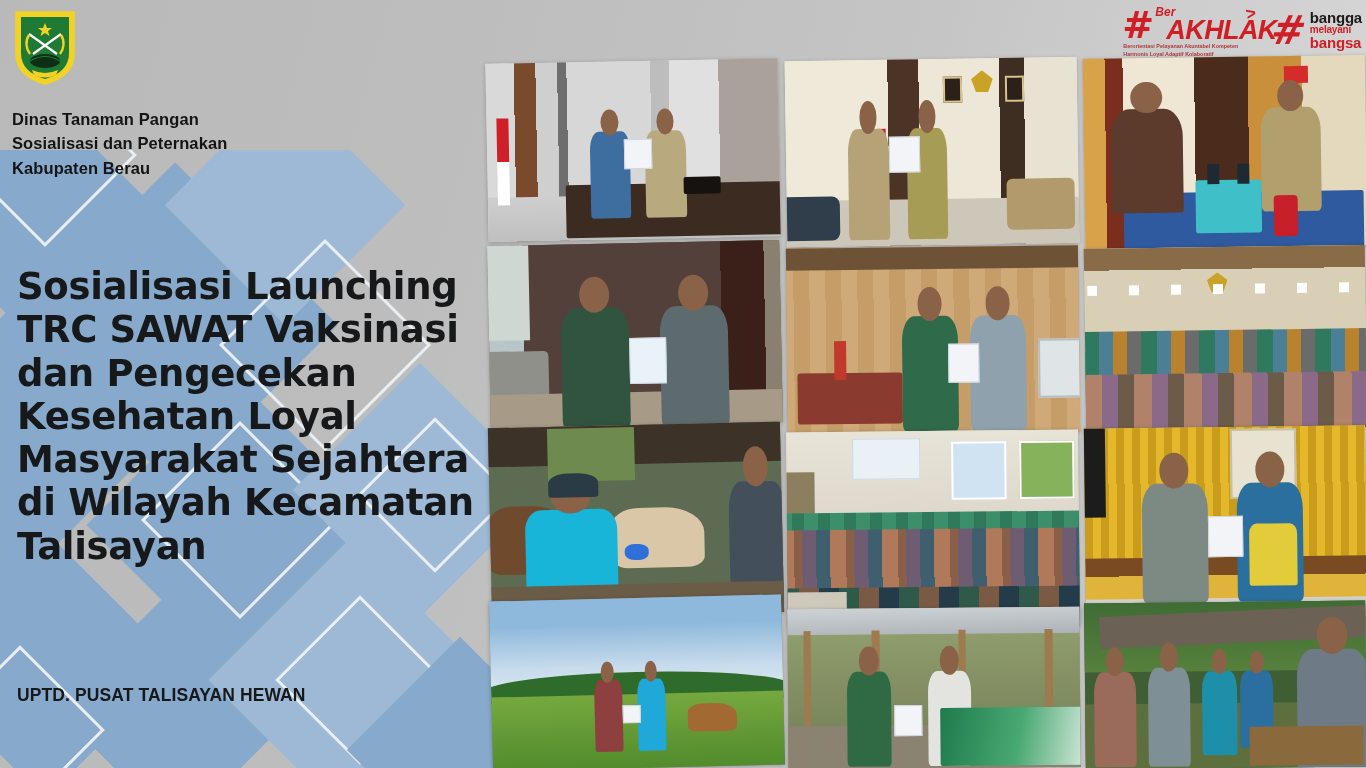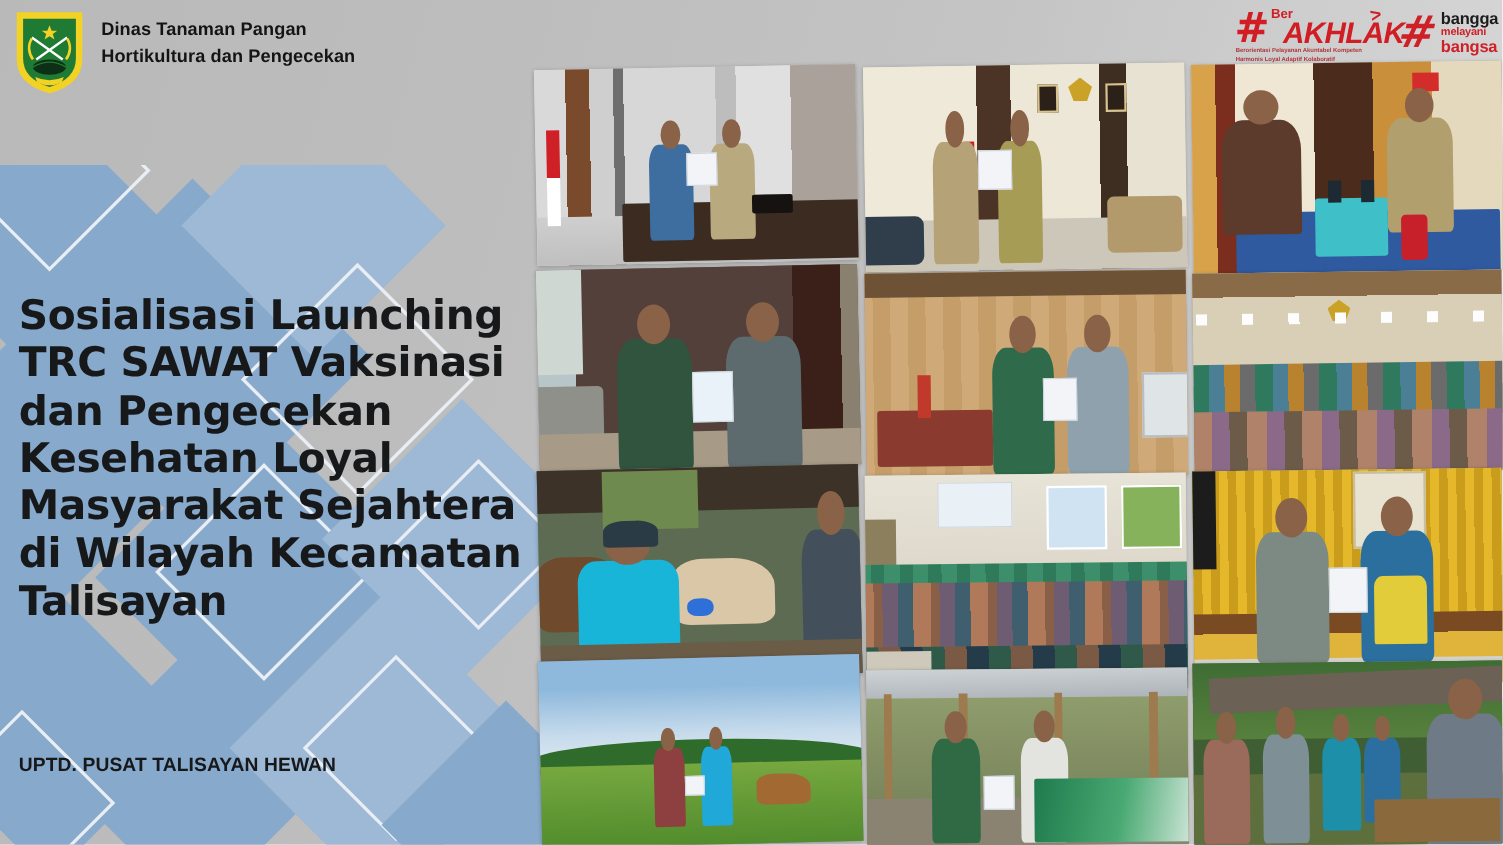--- a/index.html
+++ b/index.html
@@ -37,21 +37,21 @@
 
   
   .header {
     position: absolute;
     left: 0; top: 0; width: 100%; height: 96px;
     z-index: 30;
   }
   .org-block {
     position: absolute;
     left: 12px; top: 8px;
-    display: flex; align-items: flex-start; gap: 14px;
+    display: flex; align-items: flex-start; gap: 14px; flex-direction: column;
   }
   .crest {
     width: 66px; height: 78px;
     position: relative; flex: none;
   }
   .org-lines {
     padding-top: 7px;
   }
   .org-lines div {
     font-size: 16.5px;
@@ -85,21 +85,21 @@
   
   .akhlak { position: relative; height: 54px; width: 138px; }
   .akhlak .hash {
     position: absolute; left: 0; top: 2px;
     font-size: 38px; font-weight: bold; color: #d01e24;
     font-family: "DejaVu Sans", sans-serif;
     line-height: 1;
   }
   .akhlak .ber {
     position: absolute; left: 33px; top: 1px;
-    font-size: 12px; font-weight: bold; color: #d01e24;
+    font-size: 12px; font-style: italic; font-weight: bold; color: #d01e24;
   }
   .akhlak .word {
     position: absolute; left: 44px; top: 11px;
     font-size: 27px; font-weight: bold; color: #d01e24;
     letter-spacing: -0.6px; font-style: italic;
   }
   .akhlak .arrow {
     position: absolute; right: 4px; top: 0px;
     font-size: 17px; font-weight: bold; color: #d01e24;
     transform: rotate(-12deg);
@@ -234,21 +234,22 @@
           <path d="M17 26 L45 46 M49 26 L21 46" stroke="#fdfdfd" stroke-width="2.2" fill="none"></path>
           <path d="M17 27 C13 33 14 41 18 46" stroke="#f2d224" stroke-width="2.4" fill="none"></path>
           <path d="M49 27 C53 33 52 41 48 46" stroke="#f2d224" stroke-width="2.4" fill="none"></path>
           <ellipse cx="33" cy="53" rx="15" ry="7" fill="#0d2f16"></ellipse>
           <path d="M18 53 q15 -9 30 0" stroke="#1f7a33" stroke-width="1.2" fill="none"></path>
           <path d="M20 62 q13 6 26 0 l-2 5 q-11 5 -22 0 Z" fill="#f2d224"></path>
         </svg>
       </div>
       <div class="org-lines">
         <div>Dinas Tanaman Pangan</div>
-        <div>Hortikultura dan Pengecekan</div>
+        <div>Sosialisasi dan Peternakan</div>
+        <div>Kabupaten Berau</div>
       </div>
     </div>
 
     <div class="logo-strip">
 
 
       <div class="akhlak">
         <div class="hash">#</div>
         <div class="ber">Ber</div>
         <div class="word">AKHLAK</div>

